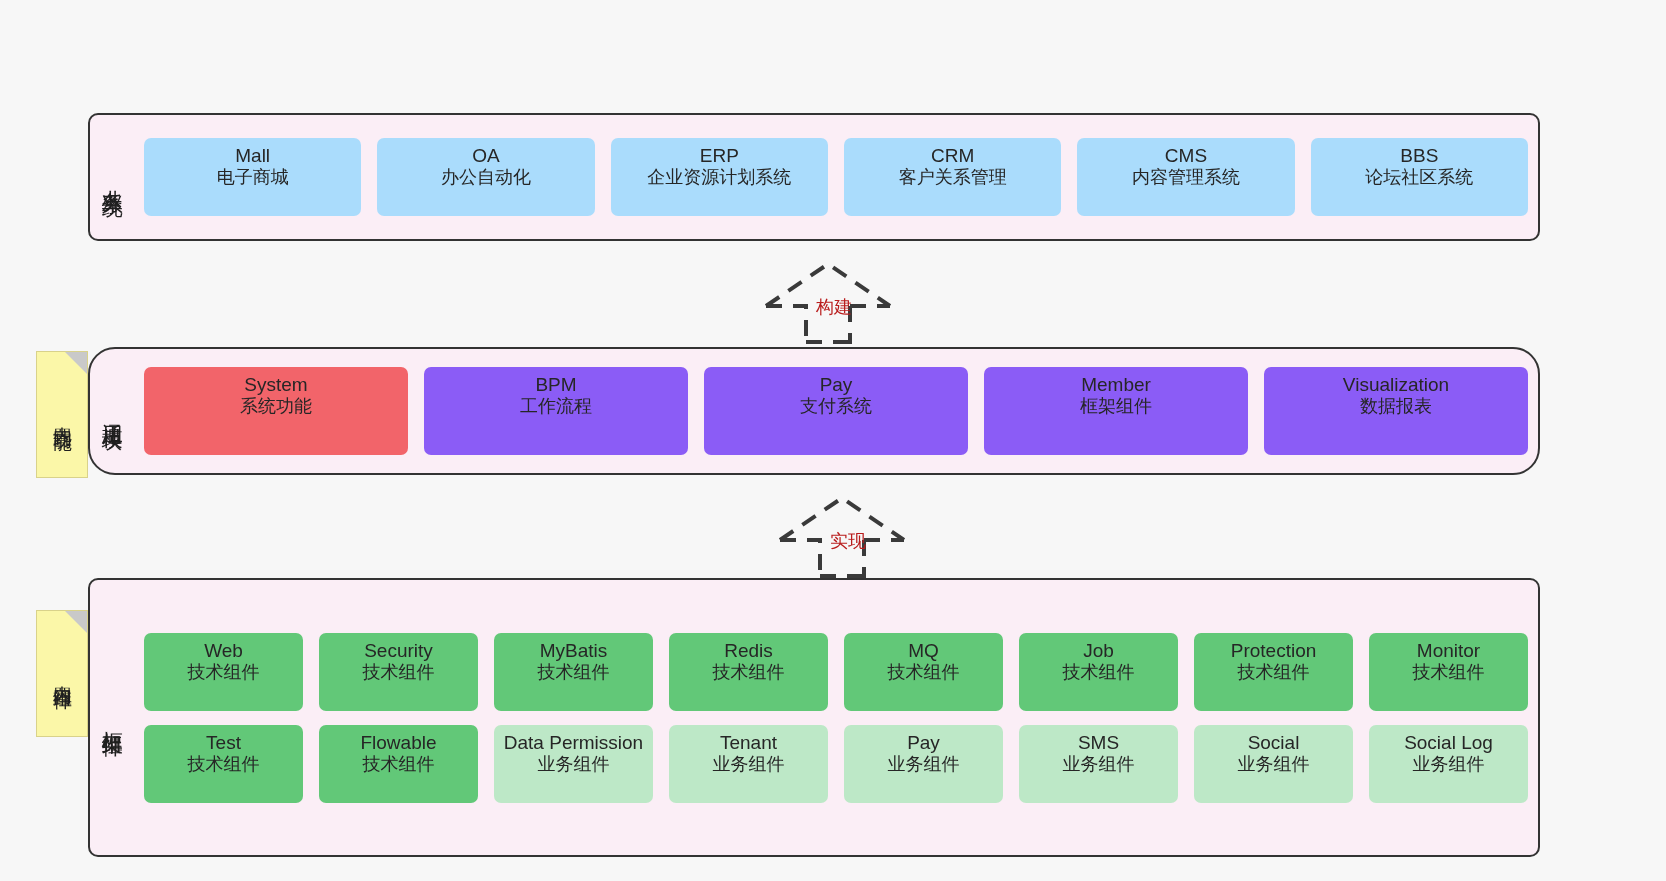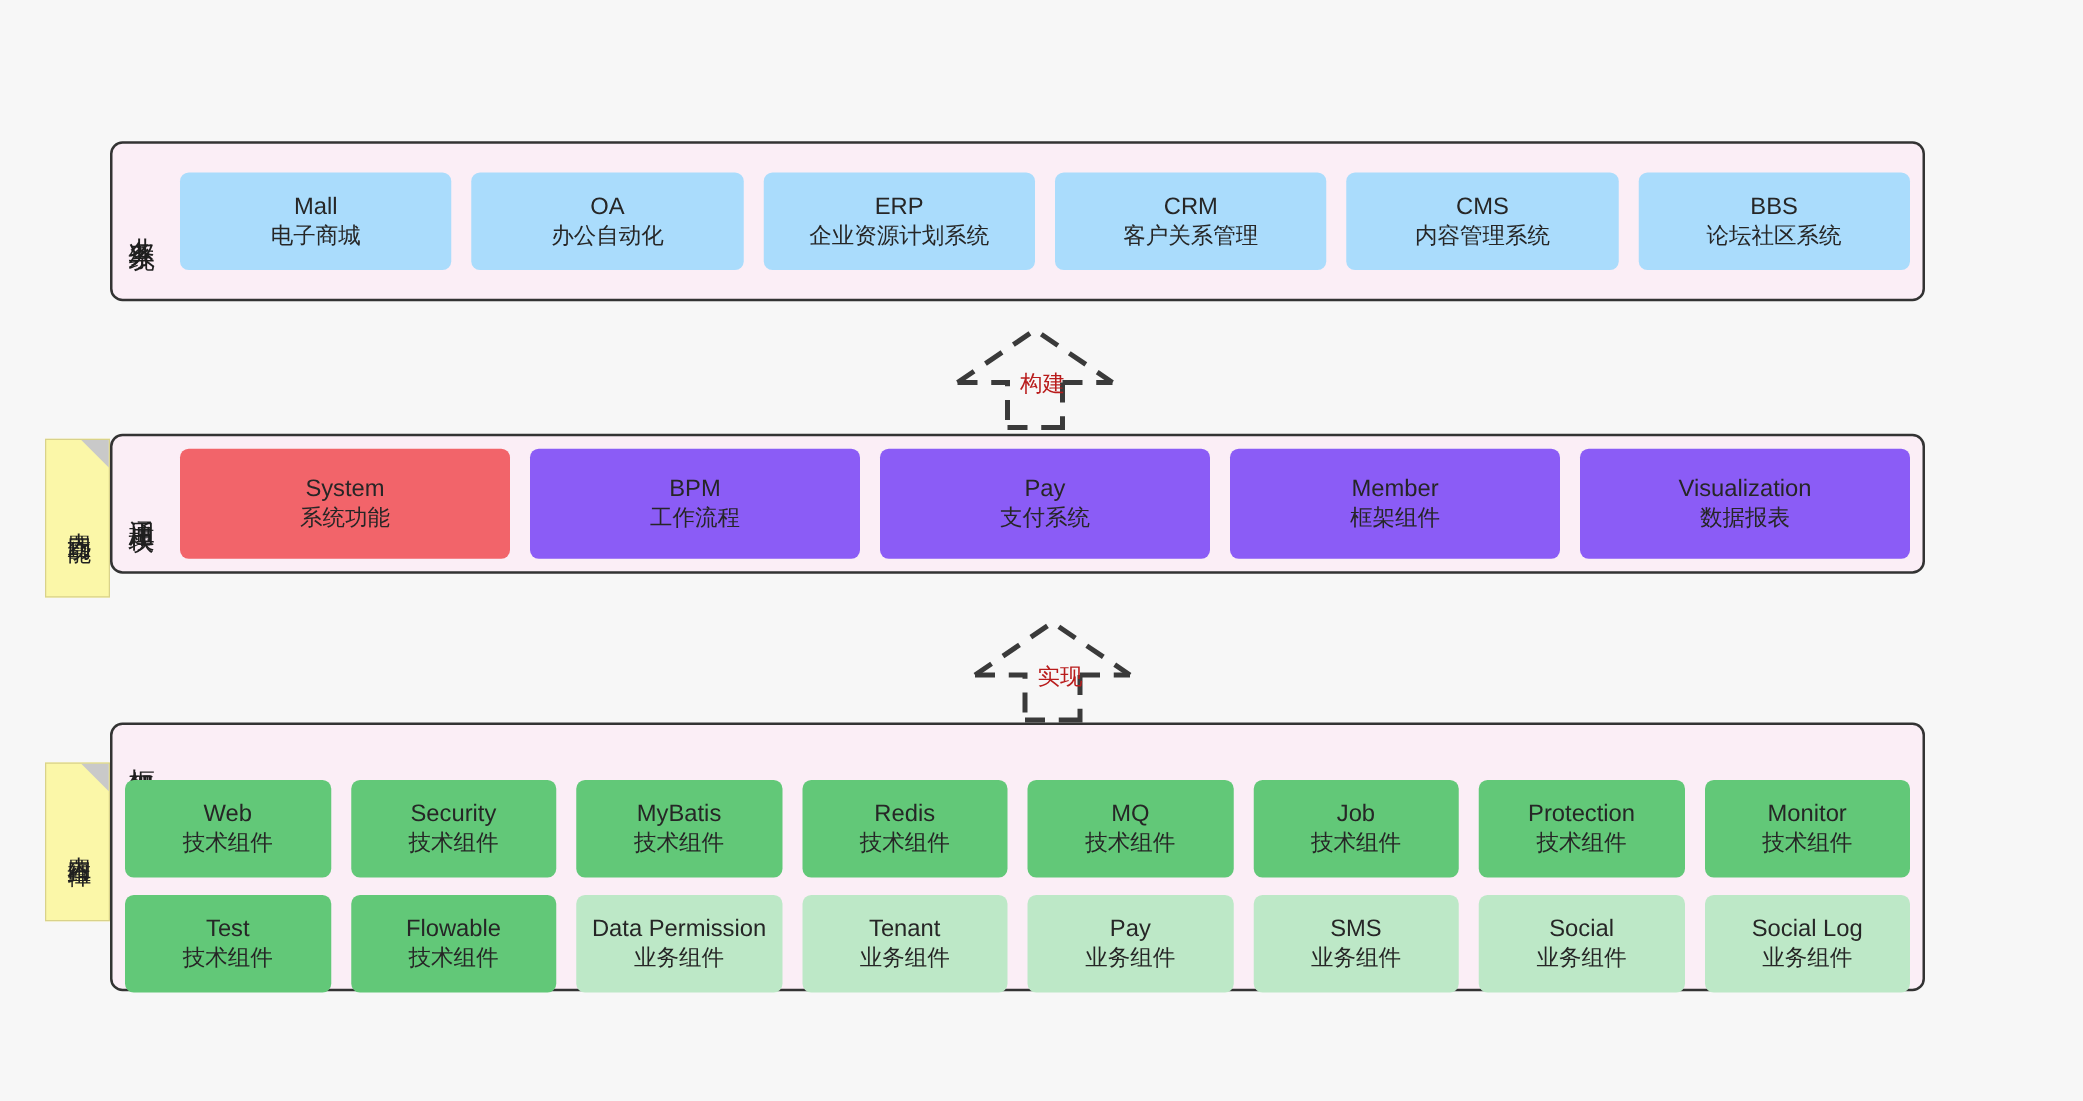--- a/index.html
+++ b/index.html
@@ -54,21 +54,21 @@
     justify-content: space-between;
   }
 
   
   .node {
     flex: 1 1 0;
     border-radius: 7px;
     display: flex;
     flex-direction: column;
     align-items: center;
-    justify-content: center;
+    justify-content: flex-start;
     text-align: center;
     color: #262626;
     line-height: 1.22;
     padding: 6px 4px;
   }
   .node .t1 { font-size: 19px; }
   .node .t2 { font-size: 18px; }
 
   .biz      { background: #aadcfc; height: 78px; }
   .mod-on   { background: #f2646a; height: 88px; }
@@ -154,21 +154,21 @@
     <path d="M 8 48 L 48 48 L 48 86 M 92 48 L 132 48 M 92 48 L 92 86 M 48 84 L 92 84" fill="none" stroke="#3a3a3a" stroke-width="4" stroke-dasharray="16 11" stroke-linecap="butt"></path>
   </svg>
   <span class="arrow-label" style="left:58px; top:37px;">构建</span>
 </div>
 
 <div class="note" style="left:36px; top:351px; height:127px;">
   <span class="fold"></span>
   <span>内置功能</span>
 </div>
 
-<div class="tier" id="tier-modules" style="left:88px; top:347px; width:1452px; height:112px;">
+<div class="tier" id="tier-modules" style="left:88px; top:347px; width:1452px; height:128px;border-radius:27px;">
   <div class="tier-label">通用模块</div>
   <div class="tier-body">
     <div class="row" id="row-modules">
         <div class="node mod-on">
           <div class="t1">System</div>
           <div class="t2">系统功能</div>
         </div>
         <div class="node mod-off">
           <div class="t1">BPM</div>
           <div class="t2">工作流程</div>
@@ -195,21 +195,21 @@
     <path d="M 8 48 L 48 48 L 48 86 M 92 48 L 132 48 M 92 48 L 92 86 M 48 84 L 92 84" fill="none" stroke="#3a3a3a" stroke-width="4" stroke-dasharray="16 11" stroke-linecap="butt"></path>
   </svg>
   <span class="arrow-label" style="left:58px; top:37px;text-align:center;">实现</span>
 </div>
 
 <div class="note" style="left:36px; top:610px; height:127px;">
   <span class="fold"></span>
   <span>内置组件</span>
 </div>
 
-<div class="tier" id="tier-framework" style="left:88px; top:578px; width:1452px; height:215px;flex-direction:column;">
+<div class="tier" id="tier-framework" style="left:88px; top:578px; width:1452px; height:279px;">
   <div class="tier-label">框架组件</div>
   <div class="tier-body">
     <div class="row" id="row-fw1">
         <div class="node tech">
           <div class="t1">Web</div>
           <div class="t2">技术组件</div>
         </div>
         <div class="node tech">
           <div class="t1">Security</div>
           <div class="t2">技术组件</div>

